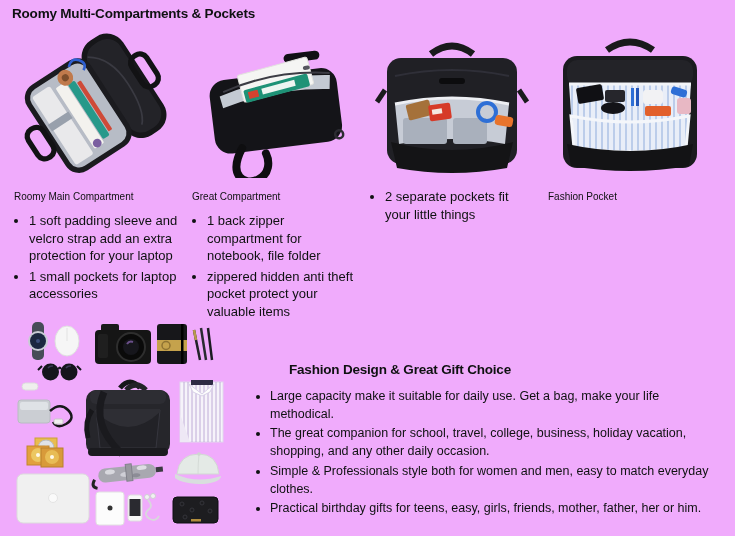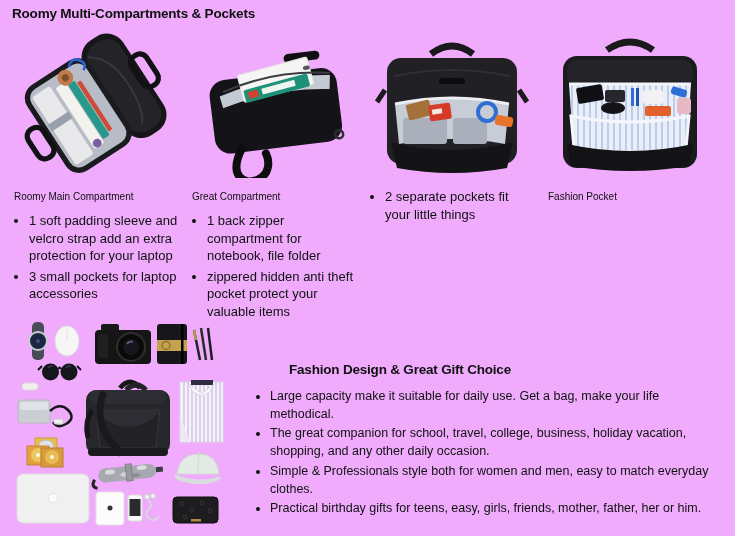--- a/index.html
+++ b/index.html
@@ -56,21 +56,21 @@
             <path d="M80 22 q8 -8 14 0 q6 8 -2 12" stroke="#2e5fd0" stroke-width="3" fill="none"></path>
             <circle cx="60" cy="112" r="5" fill="#7a5fa0"></circle>
             <rect x="-4" y="58" width="20" height="38" rx="9" fill="none" stroke="#121214" stroke-width="6"></rect>
             <rect x="140" y="52" width="20" height="40" rx="9" fill="none" stroke="#121214" stroke-width="6"></rect>
           </g>
         </svg>
       </div>
       <h3>Roomy Main Compartment</h3>
       <ul>
         <li>1 soft padding sleeve and velcro strap add an extra protection for your laptop</li>
-        <li>3 small pockets for laptop accessories</li>
+        <li>1 small pockets for laptop accessories</li>
       </ul>
     </div>
 
     <div class="col">
       <div class="img-box">
         <svg width="166" height="148" viewBox="0 0 166 148">
           <g transform="rotate(-7 83 74)">
             <rect x="98" y="26" width="36" height="9" rx="4.5" fill="#101013"></rect>
             <rect x="20" y="44" width="128" height="74" rx="16" fill="#141418"></rect>
             <path d="M30 60 Q85 44 142 52 L140 66 Q86 58 32 72 Z" fill="#c4cad3"></path>

